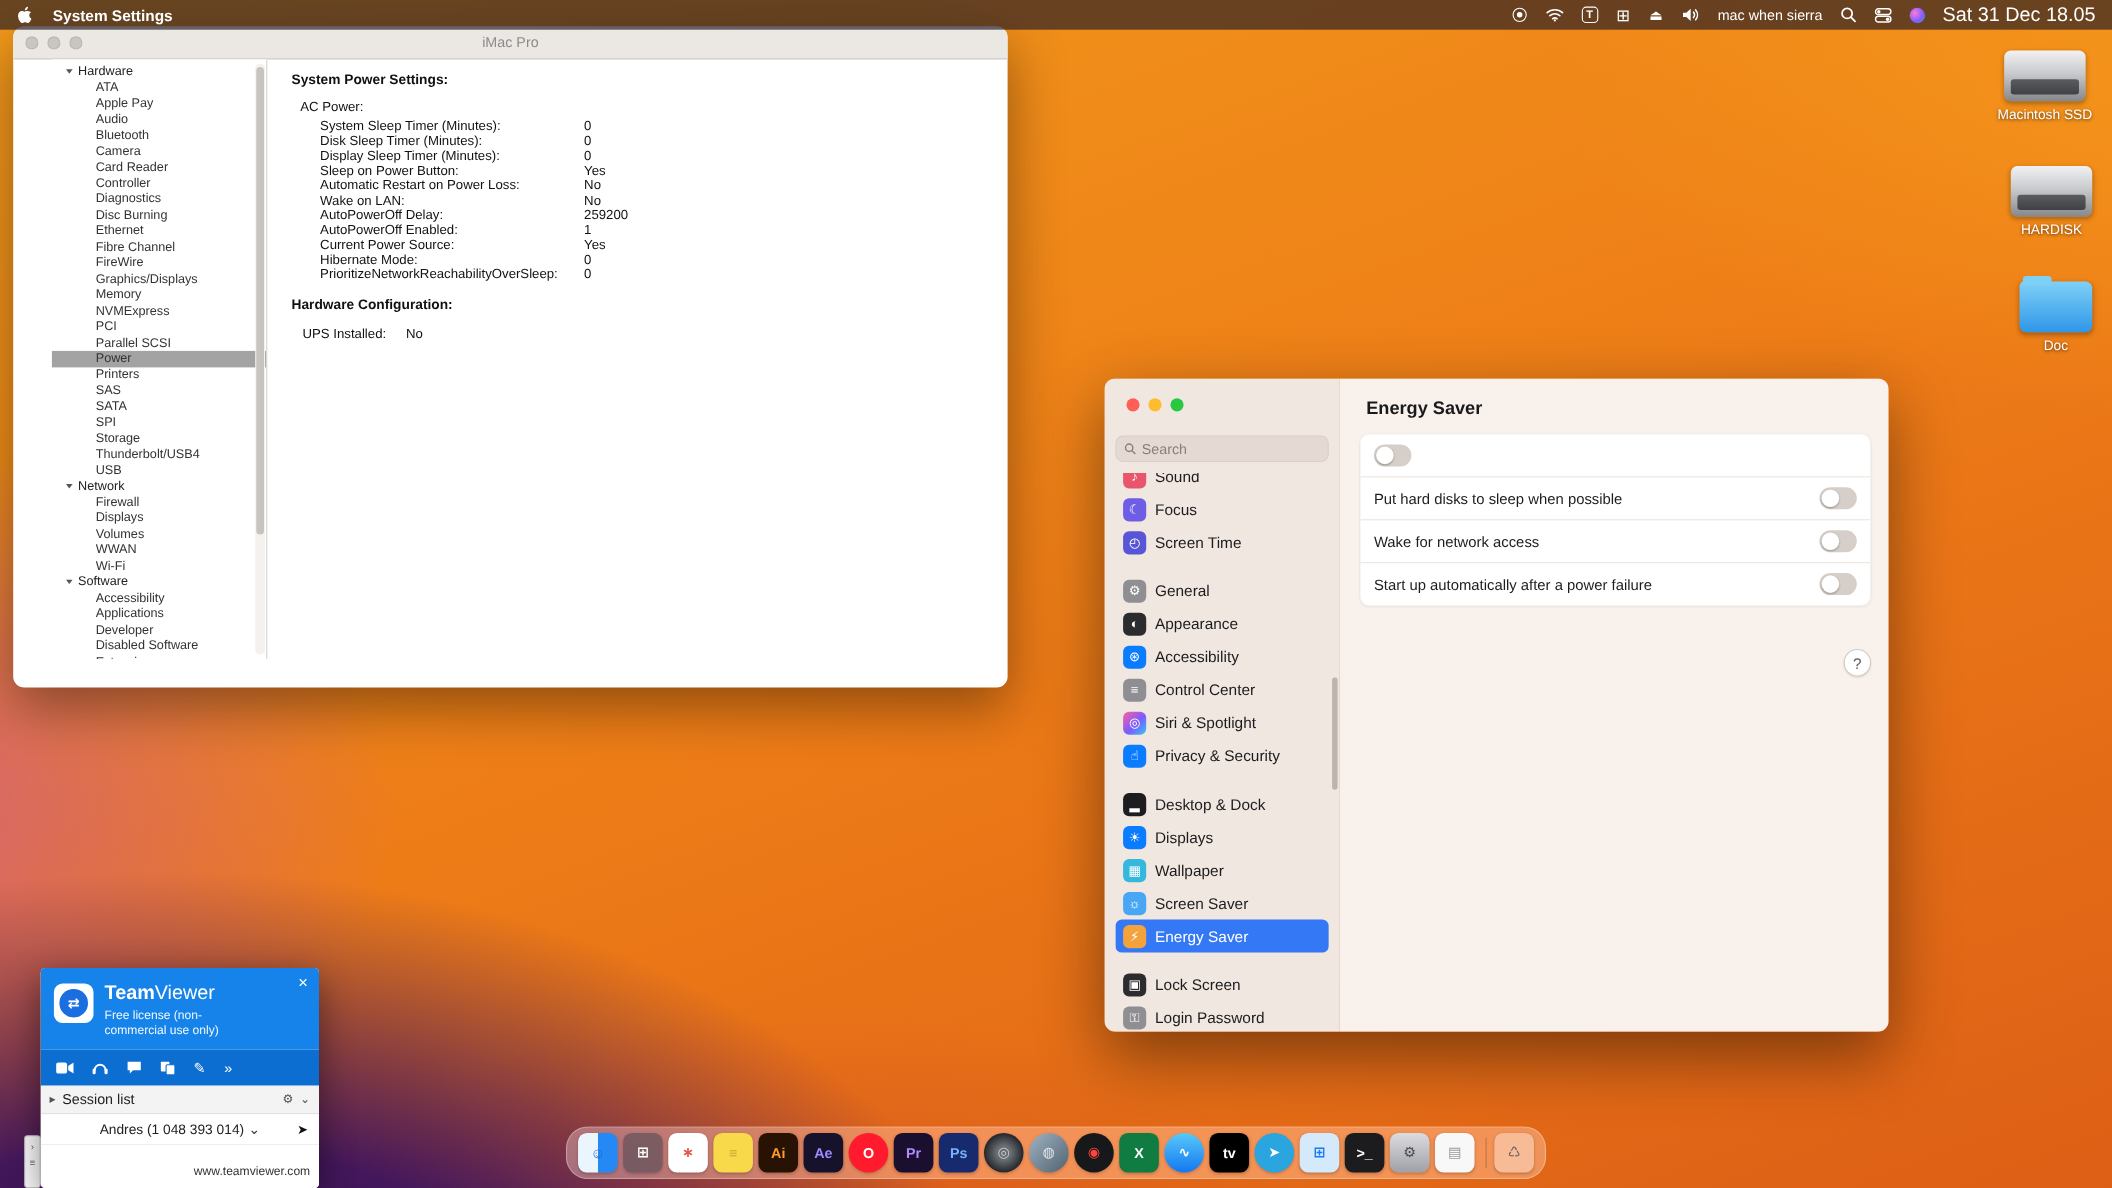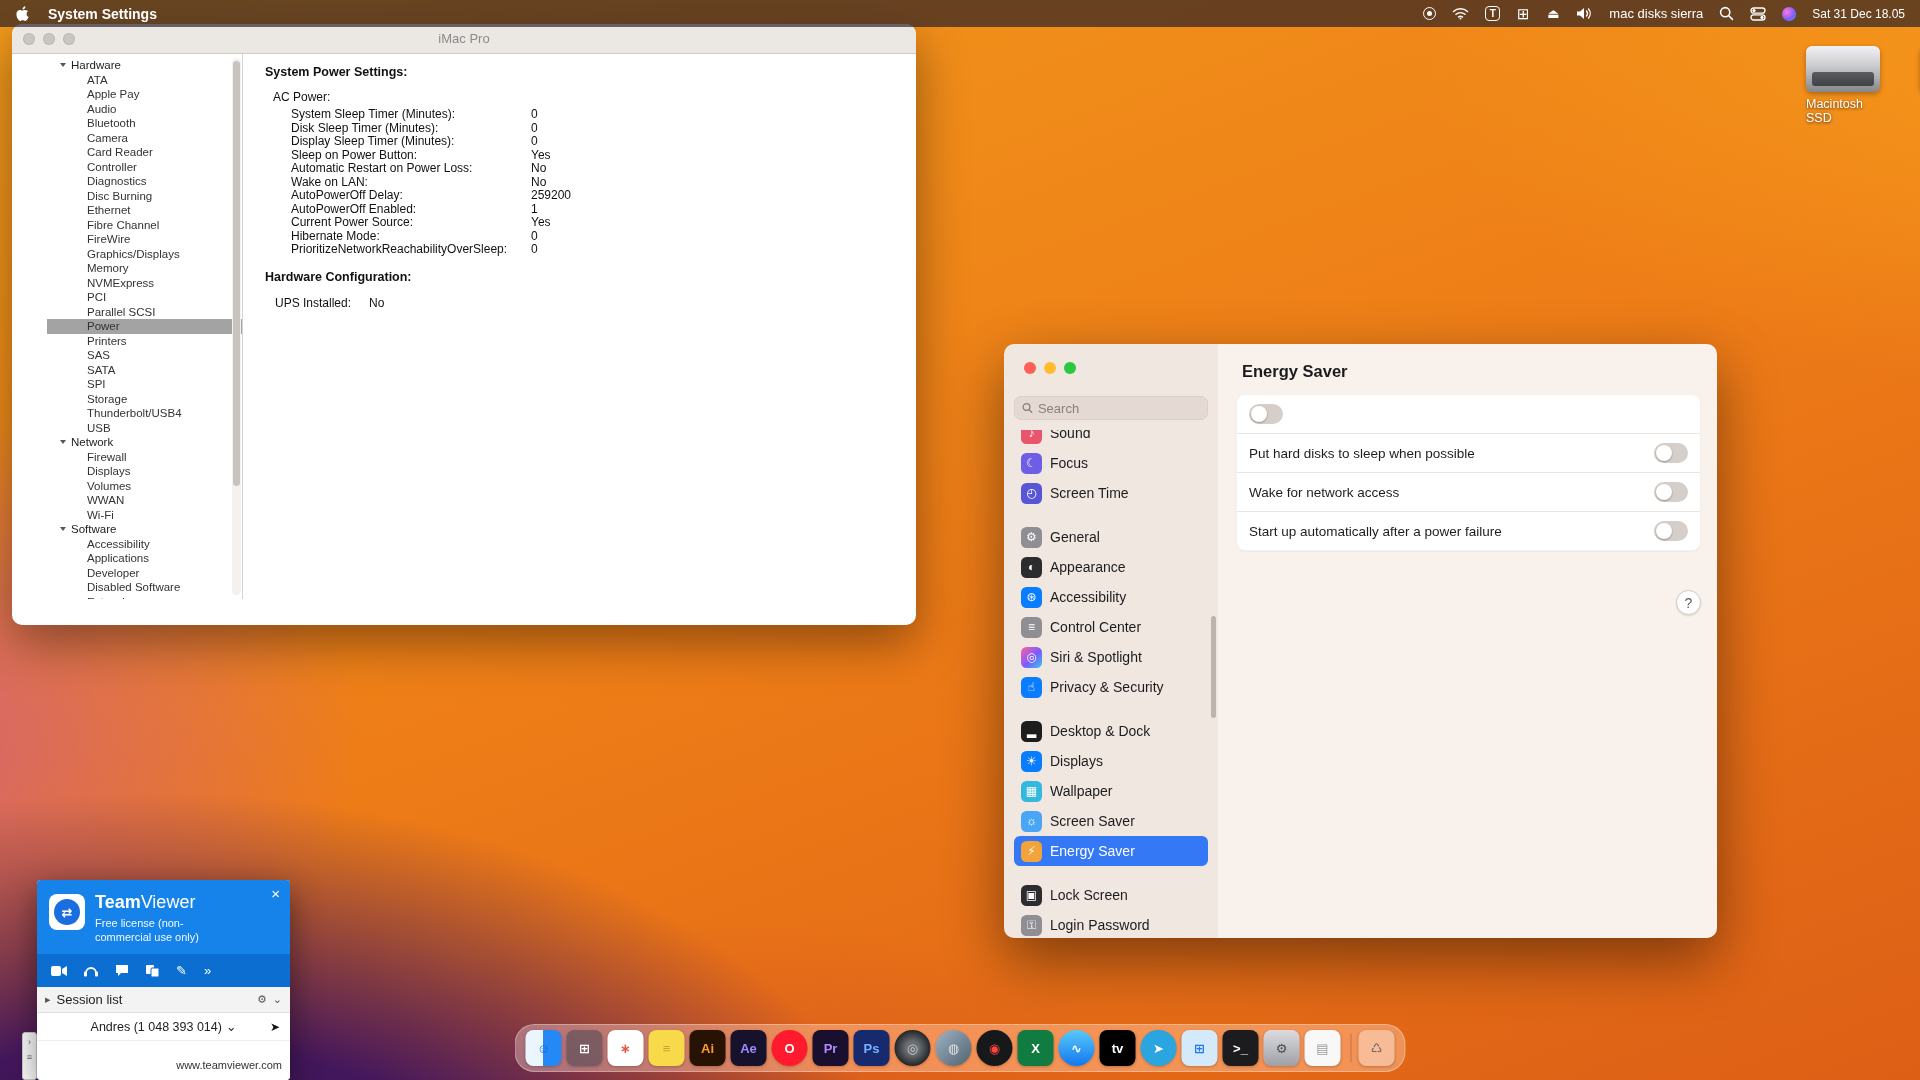--- a/index.html
+++ b/index.html
@@ -24,21 +24,21 @@
   .mb-item { cursor:default; }
   .mb-right { margin-left:auto; display:flex; align-items:center; gap:16px; font-size:13px; }
   .mb-ico { display:flex; align-items:center; justify-content:center; min-width:14px; height:16px; }
   .rec-icon { width:13px; height:13px; border:1.5px solid #fff; border-radius:50%; position:relative; }
   .rec-icon::after { content:""; position:absolute; left:50%; top:50%; width:5px; height:5px; margin:-2.5px 0 0 -2.5px;
     border-radius:50%; background:#fff; }
   .tbadge { width:15px; height:15px; border:1.5px solid #fff; border-radius:4px; font-size:10px; font-weight:700;
     display:flex; align-items:center; justify-content:center; }
   .siri-icon { width:14px; height:14px; border-radius:50%;
     background:radial-gradient(circle at 35% 35%, #ff7ad9, #7a5cff 60%, #35c9f0); }
-  .mb-clock { font-size:12px; }
+  .mb-clock { font-size:18px; }
 
   
   .lights { display:flex; gap:8px; position:absolute; left:11px; top:9px; }
   .lights i { width:12px; height:12px; border-radius:50%; }
   .lights.gray i { background:#c9c5c1; border:1px solid rgba(0,0,0,.08); }
   .lights.color i:nth-child(1){ background:#ff5f57; }
   .lights.color i:nth-child(2){ background:#febc2e; }
   .lights.color i:nth-child(3){ background:#28c840; }
 
   
@@ -127,22 +127,22 @@
   .tv-account { height:28px; background:#fff; border-bottom:1px solid #eee; display:flex; align-items:center;
     justify-content:center; gap:4px; font-size:12.5px; color:#222; position:relative; }
   .tv-pointer { position:absolute; right:10px; color:#111; font-size:12px; }
   .tv-footer { position:relative; height:39px; background:#fff; }
   .tv-url { position:absolute; right:8px; bottom:9px; font-size:11px; color:#333; }
   .tv-strip { position:absolute; left:22px; top:1032px; width:15px; height:48px; background:#fdfdfd;
     border:1px solid #ccc; border-radius:3px; display:flex; flex-direction:column; align-items:center;
     gap:5px; padding-top:4px; font-size:9px; color:#666; z-index:29; }
 
   
-  .desk-icons { position:absolute; left:1806px; top:46px; width:96px; display:flex; flex-direction:row; gap:40px;
-    align-items:flex-start; z-index:5; }
+  .desk-icons { position:absolute; left:1806px; top:46px; width:96px; display:flex; flex-direction:column; gap:40px;
+    align-items:flex-end; z-index:5; }
   .desk-icon { display:flex; flex-direction:column; align-items:center; }
   .di-label { font-size:12.5px; color:#fff; text-shadow:0 1px 3px rgba(0,0,0,.65); margin-top:5px; }
   .desk-icon.drive .di-art { width:74px; height:46px; border-radius:6px; position:relative;
     background:linear-gradient(180deg,#f2f2f4 0%,#c9cacd 45%,#85878b 100%); box-shadow:0 2px 5px rgba(0,0,0,.3); }
   .desk-icon.drive .di-art::after { content:""; position:absolute; left:6px; right:6px; bottom:6px; height:14px;
     border-radius:3px; background:linear-gradient(180deg,#5a5c60,#3f4144); }
   .desk-icon.folder .di-art { width:66px; height:46px; border-radius:4px 6px 6px 6px; position:relative;
     background:linear-gradient(180deg,#7fd0f7,#2f97e8); box-shadow:0 2px 5px rgba(0,0,0,.3); }
   .desk-icon.folder .di-art::before { content:""; position:absolute; top:-5px; left:3px; width:26px; height:8px;
     border-radius:3px 3px 0 0; background:#7fd0f7; }
@@ -193,21 +193,21 @@
         <span class="tbadge">T</span>
       </span>
     <span class="mb-ico" style="font-size:15px;">⊞</span>
     <span class="mb-ico" style="font-size:13px;">⏏</span>
     <span class="mb-ico">
       <svg width="17" height="13" viewBox="0 0 17 13">
           <path d="M1 4.5h3L8 1v11L4 8.5H1z" fill="#fff"></path>
           <path d="M10.5 4a4 4 0 0 1 0 5M12.5 2a7 7 0 0 1 0 9" fill="none" stroke="#fff" stroke-width="1.4" stroke-linecap="round"></path>
         </svg>
     </span>
-    <span class="mb-status">mac disks sierra</span>
+    <span class="mb-status">mac when sierra</span>
     <span class="mb-ico">
       <svg width="15" height="15" viewBox="0 0 15 15" fill="none" stroke="#fff" stroke-width="1.6" stroke-linecap="round">
           <circle cx="6.2" cy="6.2" r="4.6"></circle>
           <path d="M9.8 9.8 13.4 13.4"></path>
         </svg>
     </span>
     <span class="mb-ico">
       <svg width="16" height="16" viewBox="0 0 16 16" fill="none" stroke="#fff" stroke-width="1.3">
           <rect x="1" y="2" width="14" height="5.2" rx="2.6"></rect>
           <circle cx="4" cy="4.6" r="1.6" fill="#fff" stroke="none"></circle>

